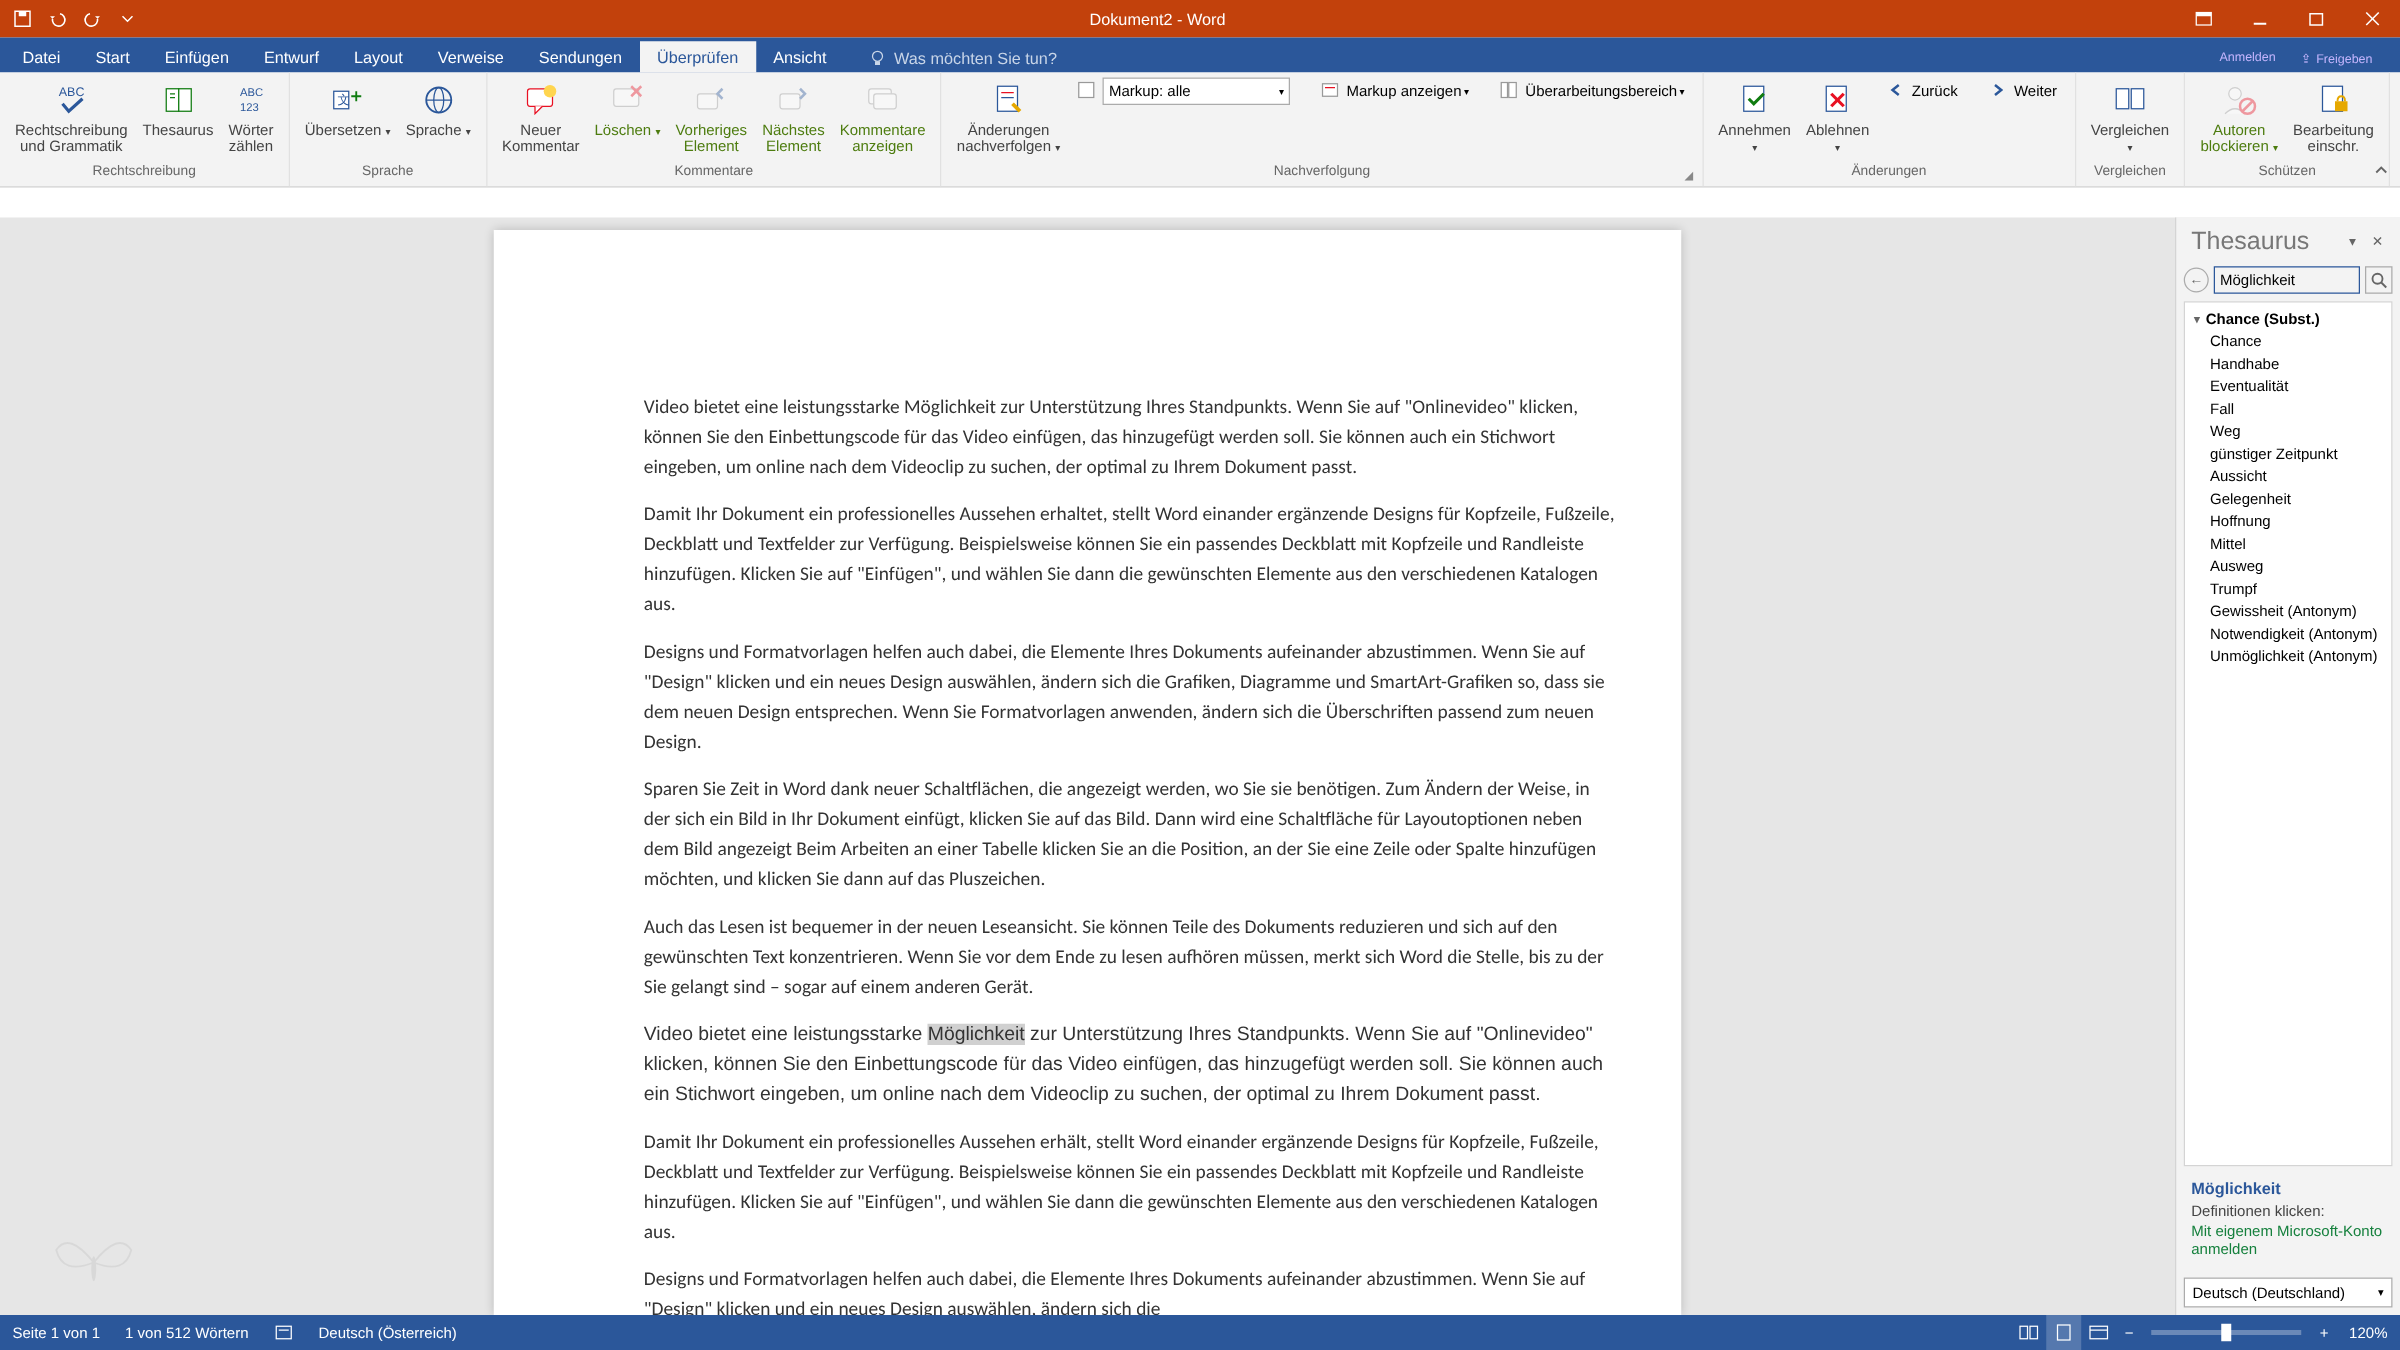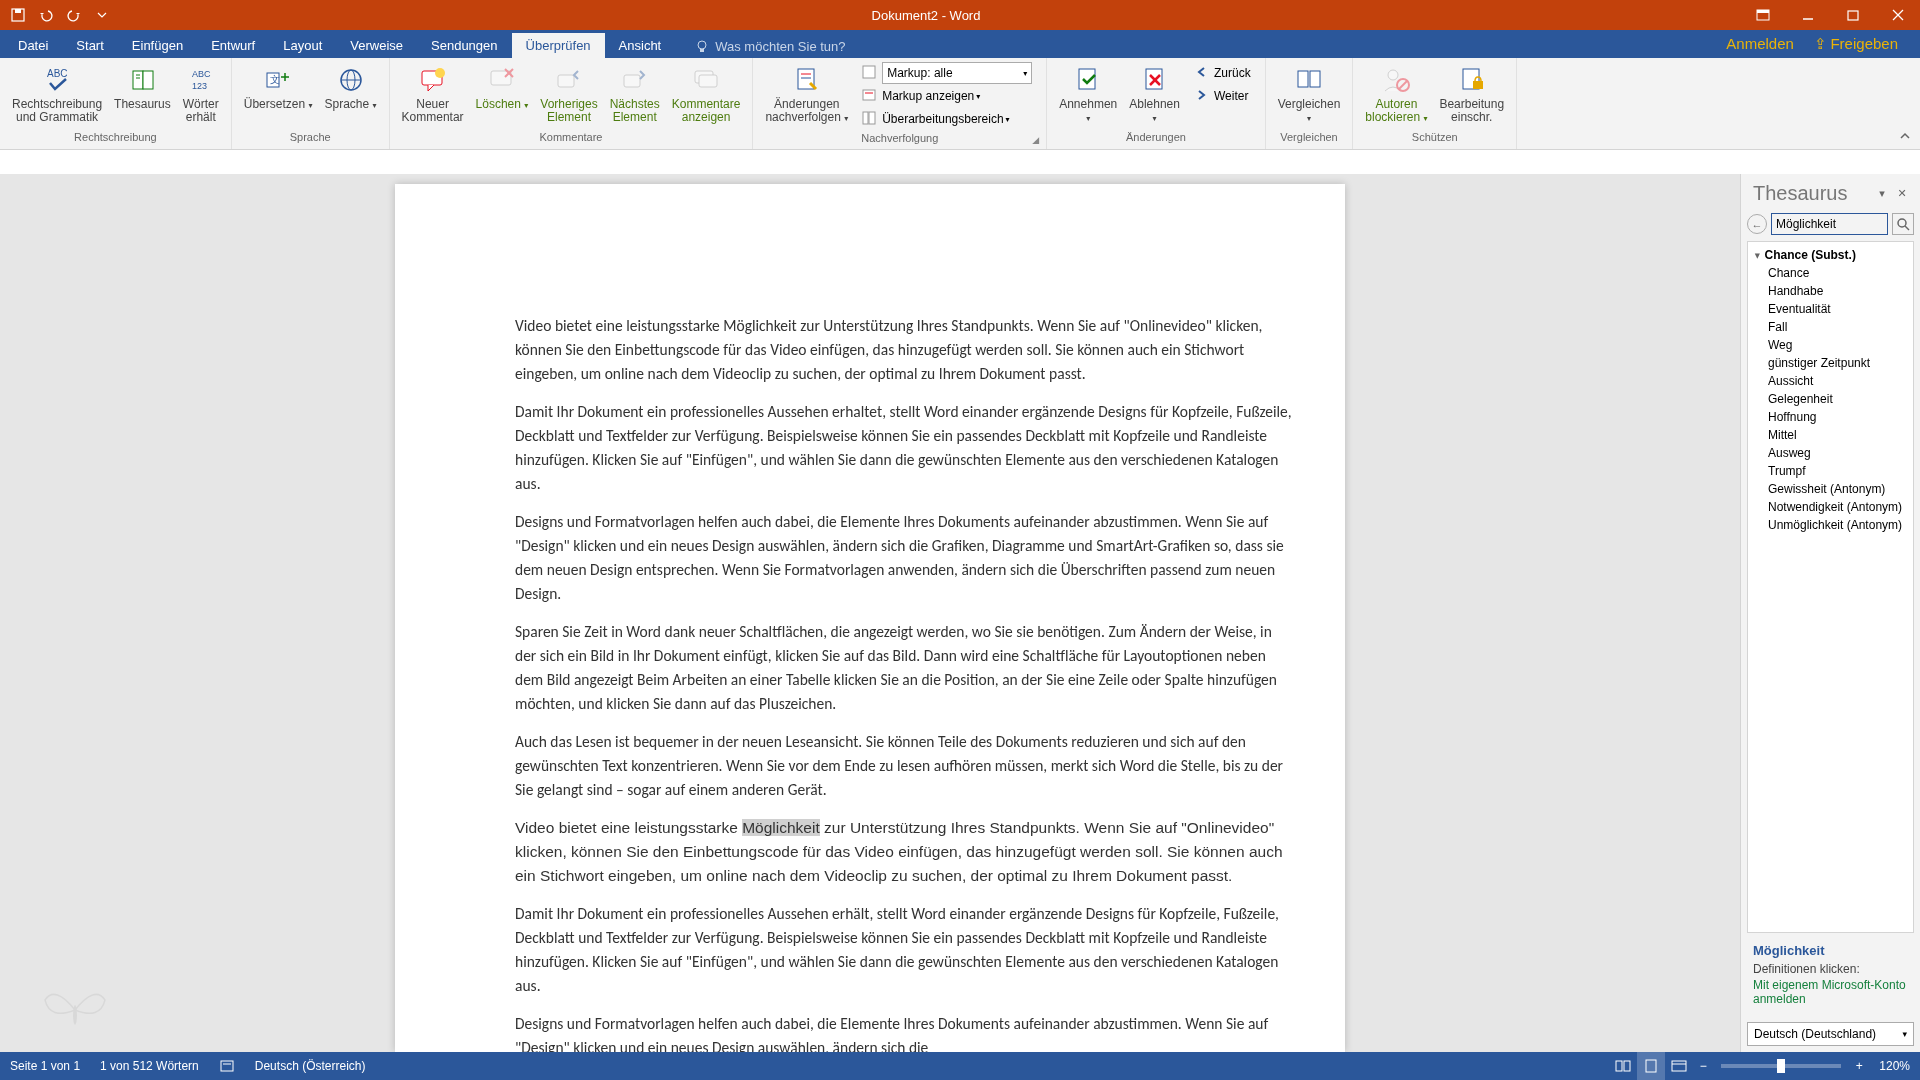--- a/index.html
+++ b/index.html
@@ -13,32 +13,32 @@
 .win-controls { display: flex; }
 .win-btn { width: 45px; height: 30px; display: flex; align-items: center; justify-content: center; cursor: pointer; }
 
 
 .tabstrip { height: 28px; background: #2b579a; display: flex; align-items: flex-end; padding-left: 4px; }
 .tab { padding: 5px 14px; color: #fff; font-size: 13px; cursor: pointer; }
 .tab.active { background: #f3f3f3; color: #2b579a; }
 .tell-me { margin-left: 12px; display: flex; align-items: center; color: #c8d5e8; font-size: 13px; padding: 4px 8px; }
 .tell-me-bulb { width: 14px; height: 14px; margin-right: 6px; }
 .right-links { margin-left: auto; display: flex; padding-right: 12px; }
-.right-link { color: #eab308; font-size: 15px; padding: 5px 10px; cursor: pointer; }
+.right-link { color: #c4b5fd; font-size: 10px; padding: 5px 10px; cursor: pointer; }
 
 
 .ribbon { height: 92px; background: #f3f3f3; border-bottom: 1px solid #d4d4d4; display: flex; position: relative; }
 .ribbon-group { display: flex; flex-direction: column; border-right: 1px solid #e1e1e1; padding: 4px 6px 2px 6px; }
 .ribbon-group-content { display: flex; flex: 1; }
 .ribbon-group-label { font-size: 11px; color: #666; text-align: center; padding-top: 2px; height: 18px; }
 .big-btn { display: flex; flex-direction: column; align-items: center; padding: 2px 6px; cursor: pointer; min-width: 48px; }
 .big-btn-icon { width: 32px; height: 32px; display: flex; align-items: center; justify-content: center; }
 .big-btn-label { font-size: 12px; text-align: center; line-height: 13px; margin-top: 2px; color: #444; }
 .big-btn.disabled .big-btn-label { color: #4d7c0f; }
-.small-row { display: flex; flex-direction: column; justify-content: flex-start; gap: 1px; padding: 0 4px; }
+.small-row { display: flex; flex-direction: row; justify-content: flex-start; gap: 17px; padding: 0 4px; }
 .small-btn { display: flex; align-items: center; font-size: 12px; padding: 2px 4px; cursor: pointer; height: 22px; }
 .small-icon { width: 16px; height: 16px; margin-right: 4px; }
 .dropdown-field { display: flex; align-items: center; border: 1px solid #ababab; background: #fff; height: 22px; font-size: 12px; padding: 0 4px; width: 150px; }
 .ribbon-collapse { position: absolute; right: 6px; bottom: 4px; width: 16px; height: 16px; cursor: pointer; }
 .group-launcher { position: absolute; right: 2px; bottom: 2px; width: 12px; height: 12px; font-size: 9px; color: #888; cursor: pointer; }
 
 
 .doc-area { position: absolute; top: 174px; left: 0; right: 0; bottom: 28px; background: #e6e6e6; display: flex; }
 .doc-scroll { flex: 1; overflow: hidden; display: flex; justify-content: center; padding-top: 0; }
 .page { width: 950px; background: #fff; box-shadow: 0 0 8px rgba(0,0,0,0.2); margin-top: 10px; padding: 130px 52px 40px 120px; }
@@ -183,21 +183,21 @@
         <div class="big-btn-label">Thesaurus</div>
       </div>
       <div class="big-btn">
         <div class="big-btn-icon">
             <svg width="30" height="30" viewBox="0 0 30 30">
               <text x="6" y="12" font-size="9" fill="#2b579a">ABC</text>
               <text x="6" y="24" font-size="9" fill="#2b579a">123</text>
             </svg>
           </div>
         <div class="big-btn-label" style="white-space:pre-line">Wörter
-erhält</div>
+zählen</div>
       </div>
     </div>
     <div class="ribbon-group-label">Rechtschreibung</div>
   </div>
 
 
   <div class="ribbon-group">
     <div class="ribbon-group-content">
       <div class="big-btn">
         <div class="big-btn-icon">

